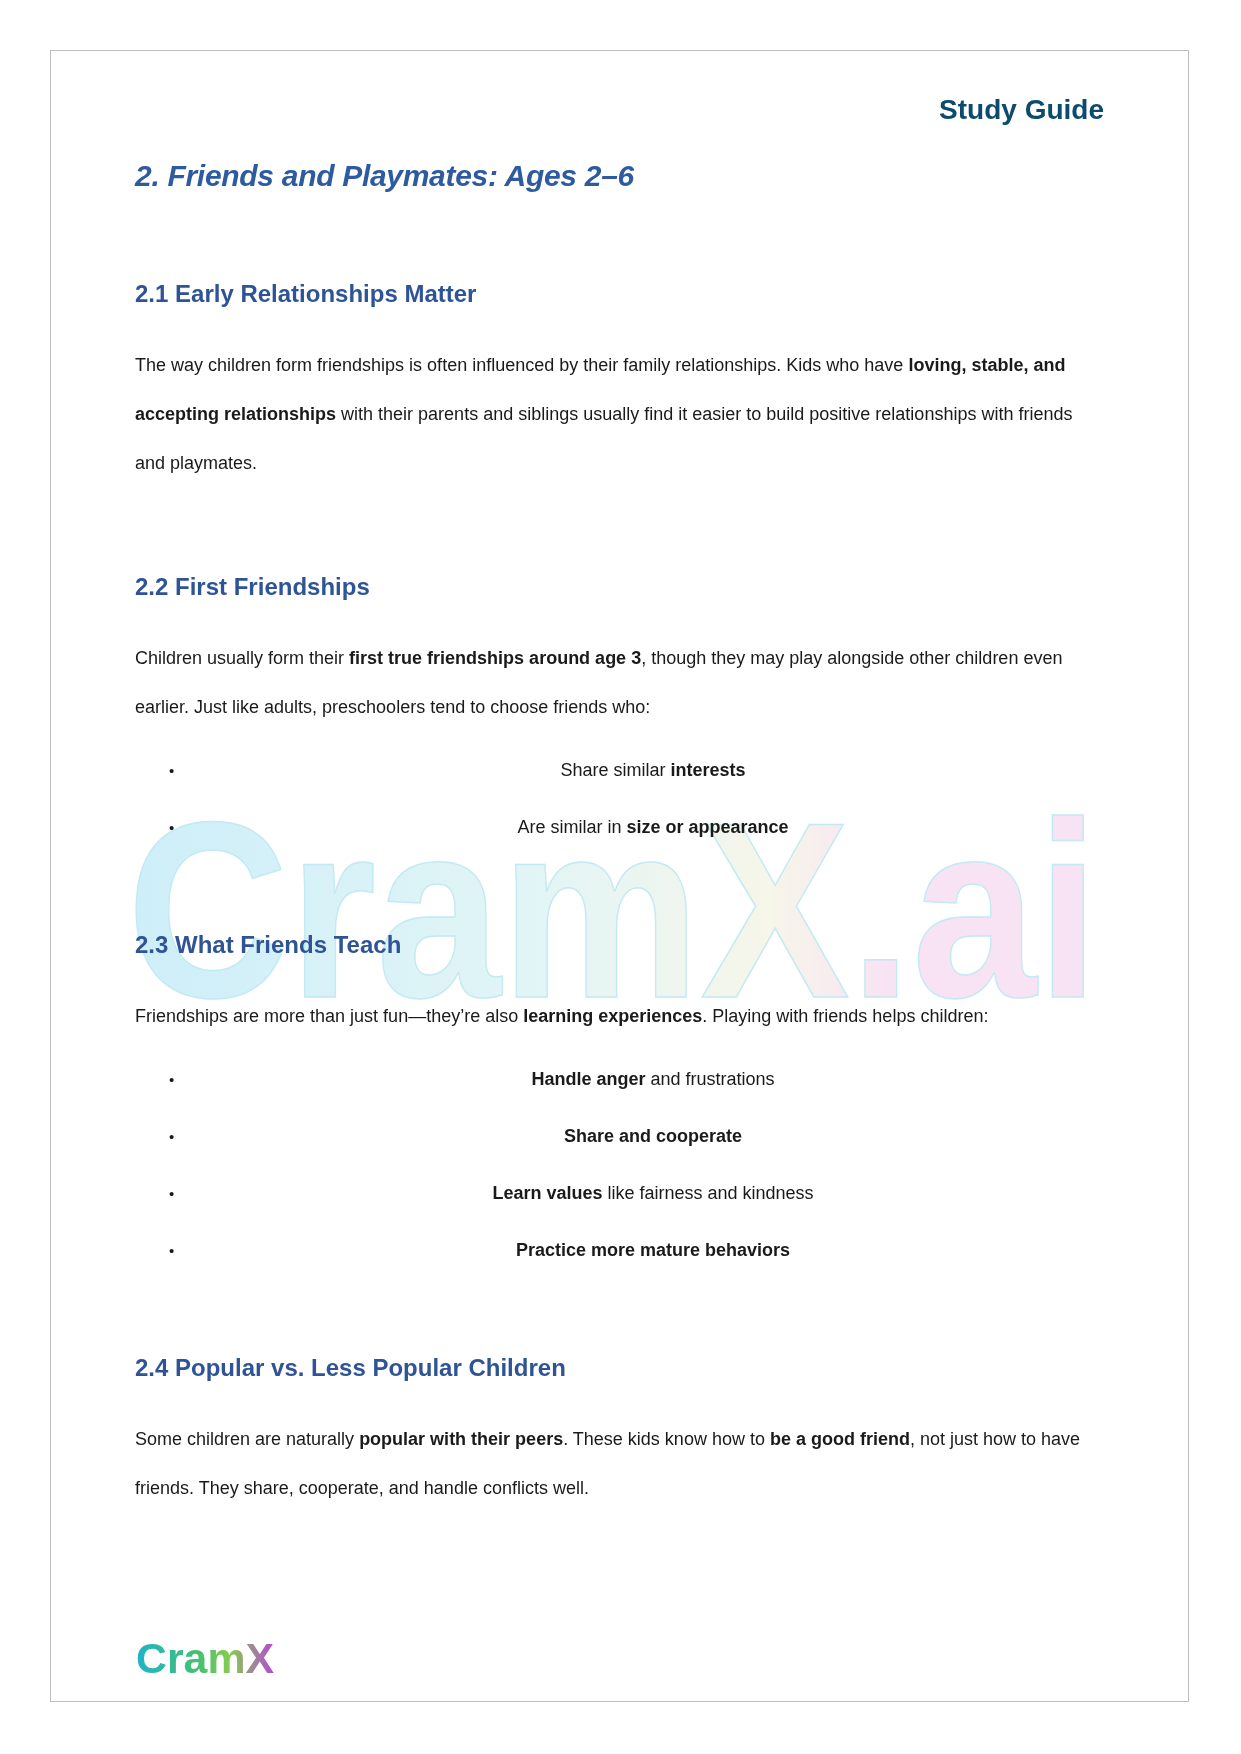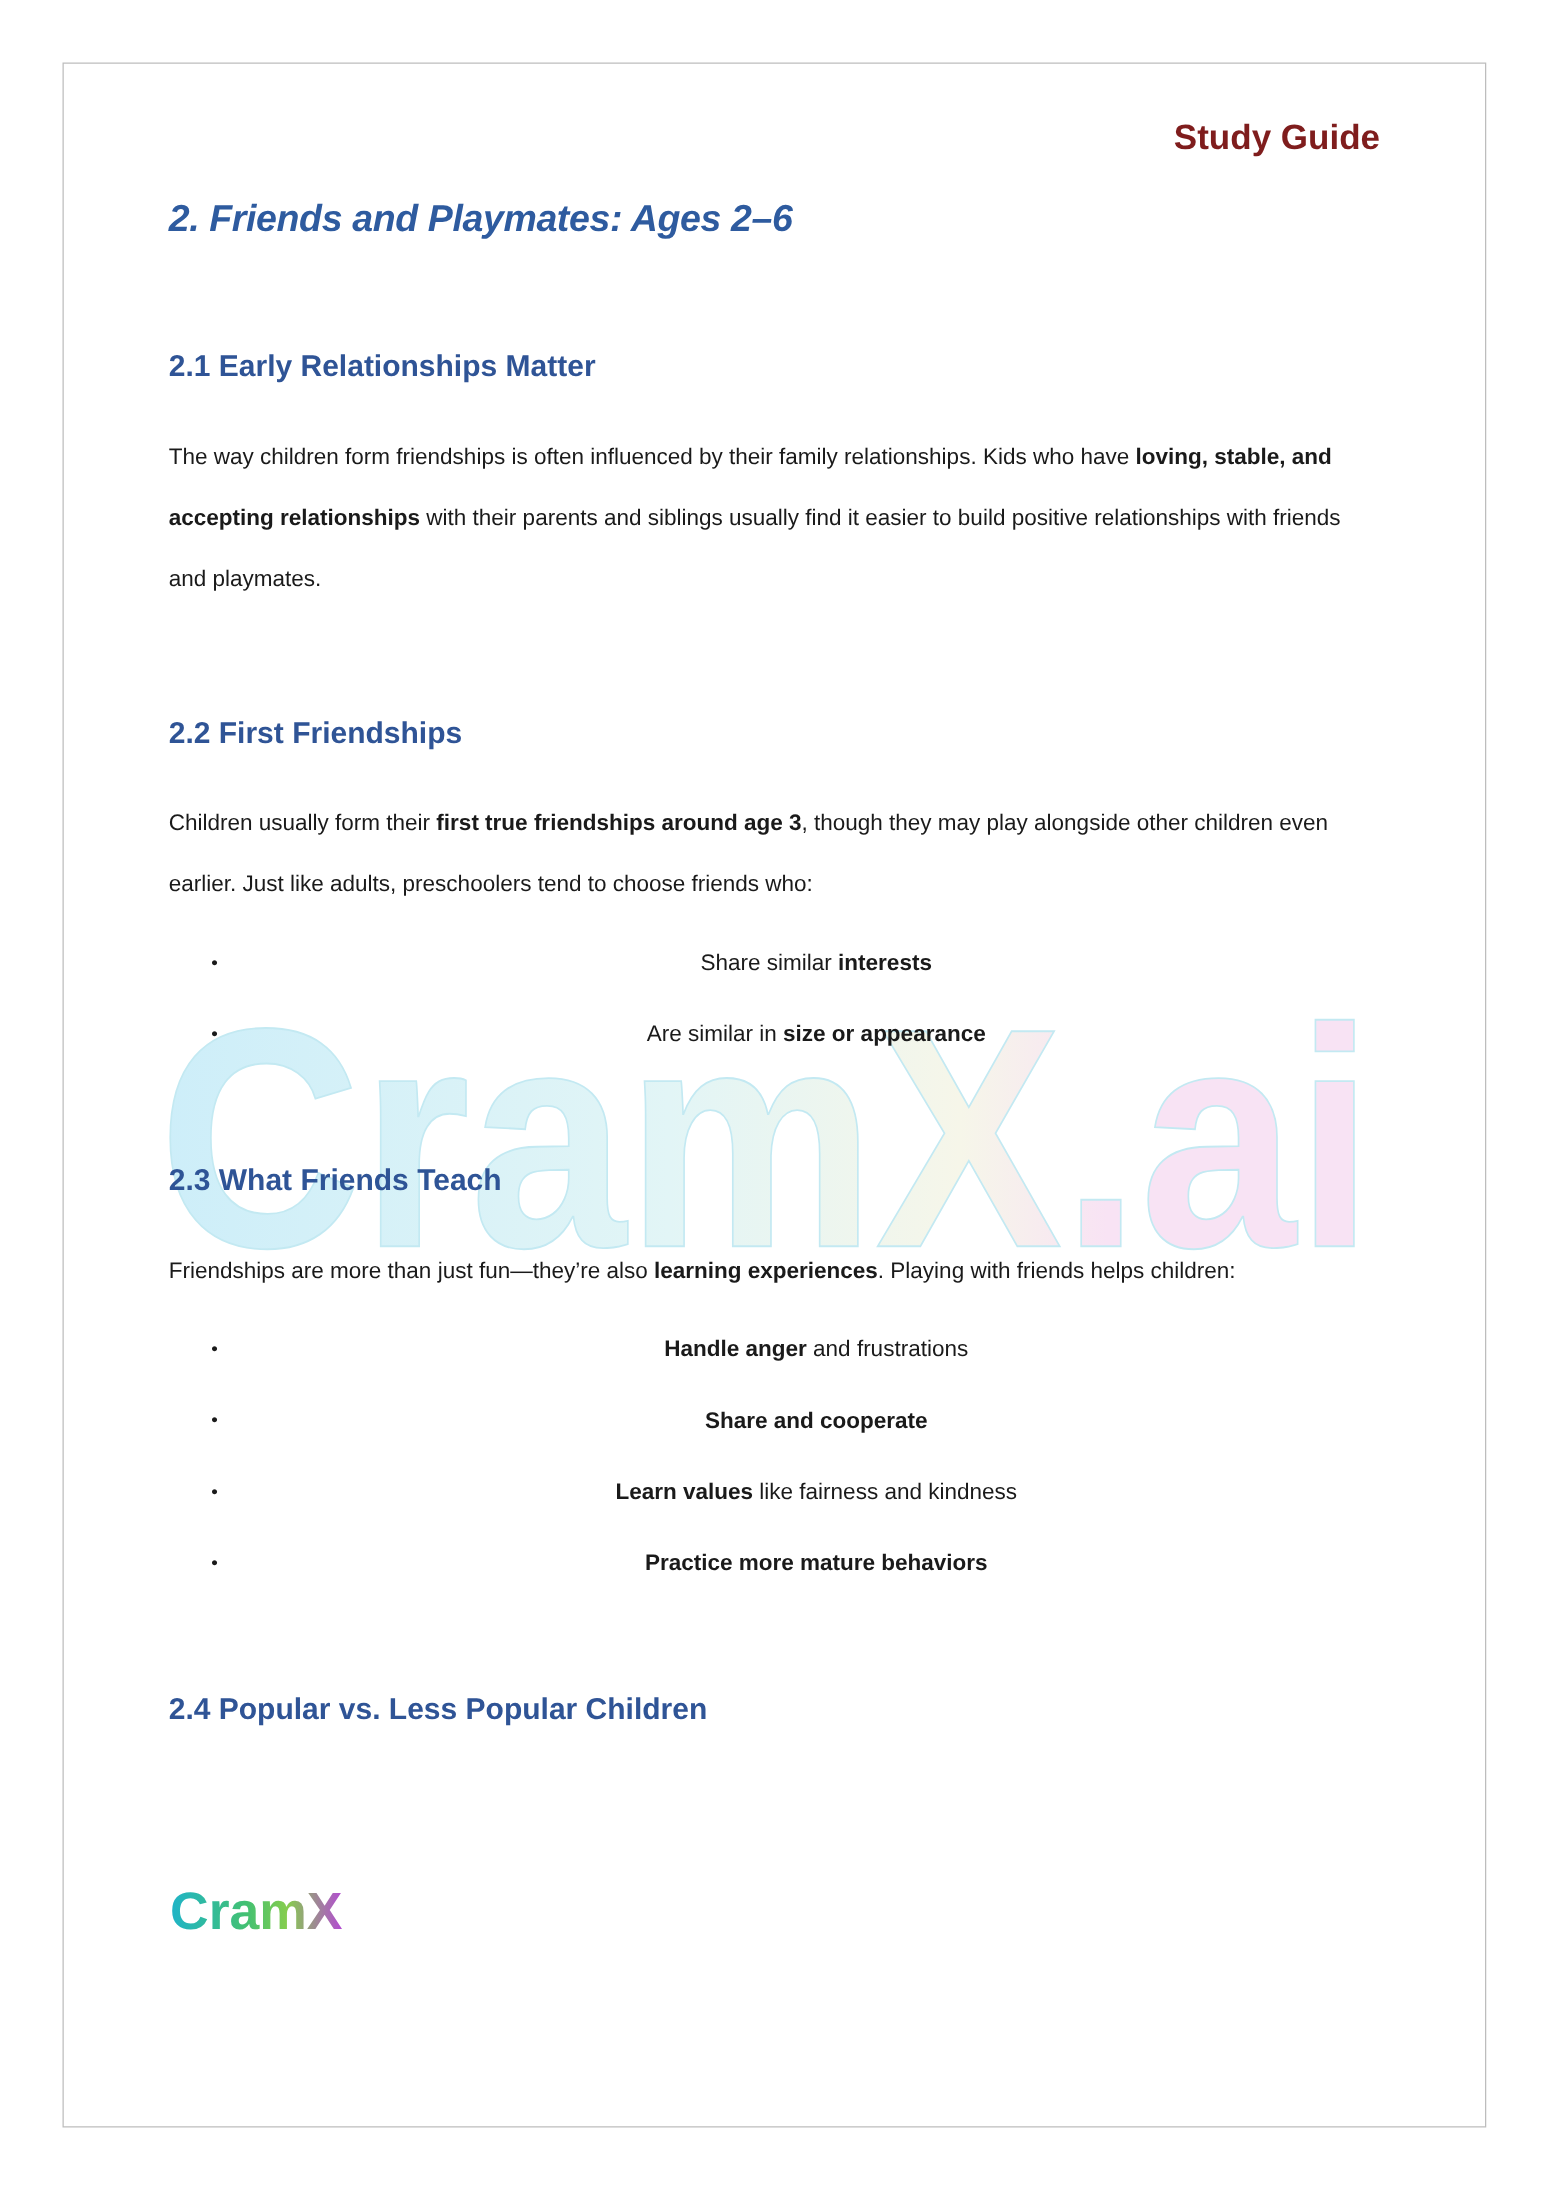--- a/index.html
+++ b/index.html
@@ -20,21 +20,21 @@
     position: absolute; left: 74px; top: 684px;
     z-index: 0; pointer-events: none;
   }
   .content {
     position: relative; z-index: 1;
     padding: 0 84px;
   }
   .header-title {
     margin: 42px 0 0;
     text-align: right;
-    font-size: 28px; font-weight: 700; color: #7f1d1d;
+    font-size: 28px; font-weight: 700; color: #0c4a6e;
     line-height: 34px;
   }
   .doc-title {
     margin: 30px 0 0;
     font-size: 30px; font-weight: 600; color: #2E5B9F;
     line-height: 38px; letter-spacing: -0.3px; font-style: italic;
   }
   .sec-heading {
     margin: 84px 0 0;
     font-size: 24px; font-weight: 700; color: #2F5496;
@@ -102,20 +102,21 @@
           <p class="para"><span>Friendships are more than just fun—they’re also </span><b>learning experiences</b><span>. Playing with friends helps children:</span></p>
           <ul class="bullets">
             <li><b>Handle anger</b><span> and frustrations</span></li>
             <li><b>Share and cooperate</b></li>
             <li><b>Learn values</b><span> like fairness and kindness</span></li>
             <li><b>Practice more mature behaviors</b></li>
           </ul>
         </section>
         <section>
           <h2 class="sec-heading">2.4 Popular vs. Less Popular Children</h2>
+          <p class="para"><span>Some children are naturally </span><b>popular with their peers</b><span>. These kids know how to </span><b>be a good friend</b><span>, not just how to have friends. They share, cooperate, and handle conflicts well.</span></p>
         </section>
       </div>
 
     <svg class="footer-logo" width="142" height="50" viewBox="0 0 142 50" aria-hidden="true">
       <defs>
         <linearGradient id="logo-grad" x1="0" y1="0" x2="1" y2="0">
           <stop offset="0" stop-color="#1fb4c8"></stop>
           <stop offset="0.45" stop-color="#44c171"></stop>
           <stop offset="0.68" stop-color="#86cd4e"></stop>
           <stop offset="1" stop-color="#b44ad4"></stop>

